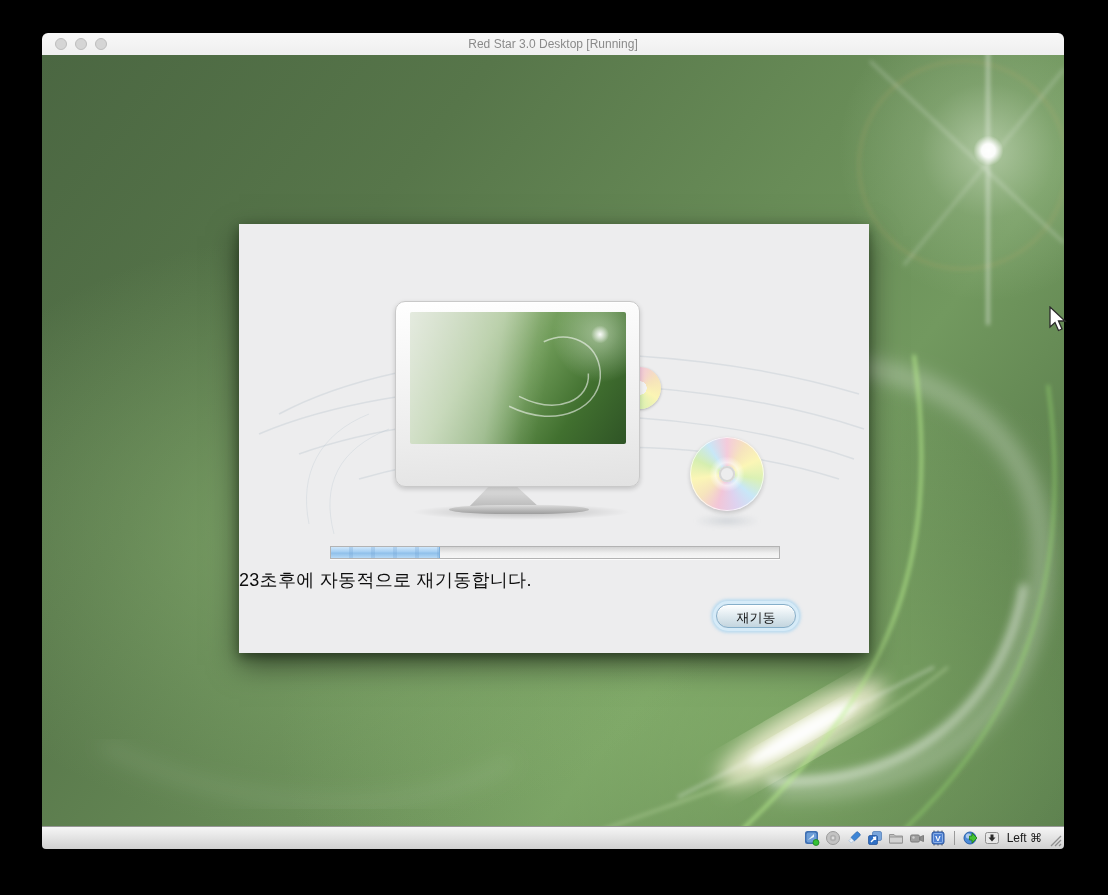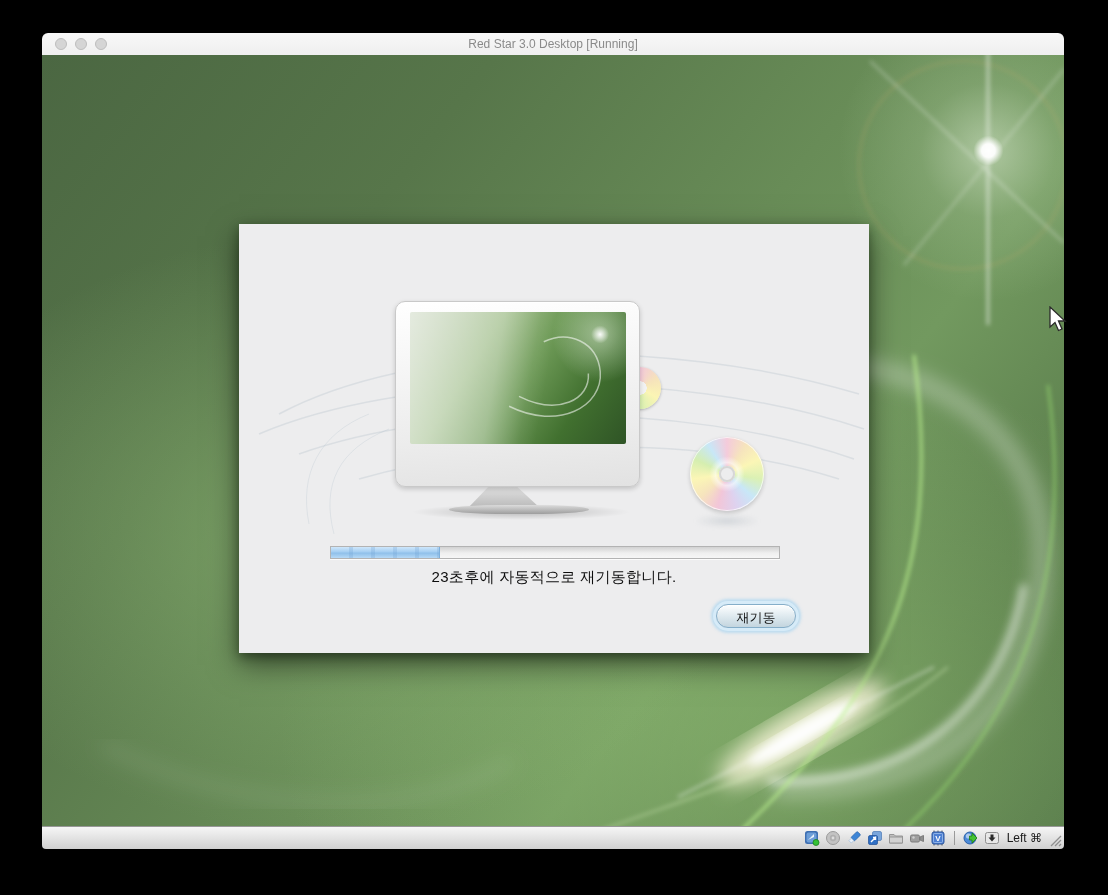--- a/index.html
+++ b/index.html
@@ -73,22 +73,22 @@
   .progress-track{position:absolute;left:91px;top:322px;width:450px;height:13px;
     border:1px solid #b3b3b3;box-sizing:border-box;
     background:linear-gradient(#d2d2d2,#efefef 55%,#f6f6f6);
     box-shadow:0 1px 0 rgba(255,255,255,.8);}
   .progress-fill{height:100%;width:24%;
     background:
       repeating-linear-gradient(90deg, rgba(255,255,255,0) 0 18px, rgba(110,160,210,.28) 18px 22px),
       linear-gradient(#cfe7fb 0%,#a4cef2 45%,#8fc0ea 55%,#b6d9f6 100%);
     border-right:1px solid #7fb0dc;}
 
-  .countdown{position:absolute;left:0;right:0;top:344px;text-align:center;
-    font-size:15px;color:#0d0d0d;letter-spacing:.3px;}
+  .countdown{position:absolute;left:0;right:0;top:344px;
+    font-size:18px;color:#0d0d0d;letter-spacing:.3px;}
 
   .restart-btn{position:absolute;left:477px;top:380px;width:80px;height:24px;
     border-radius:14px;border:1px solid #85aec9;box-sizing:border-box;
     background:linear-gradient(#feffff,#e2ecf1 45%,#c3d5df);
     box-shadow:0 0 0 3px #d6ebf8, 0 0 3px 5px rgba(150,205,240,.55), inset 0 1px 0 #fff;
     font-size:13px;color:#111;text-align:center;line-height:25px;cursor:pointer;
     font-family:inherit;padding:0;}
 
   
   .statusbar{position:absolute;left:0;right:0;bottom:0;height:23px;

